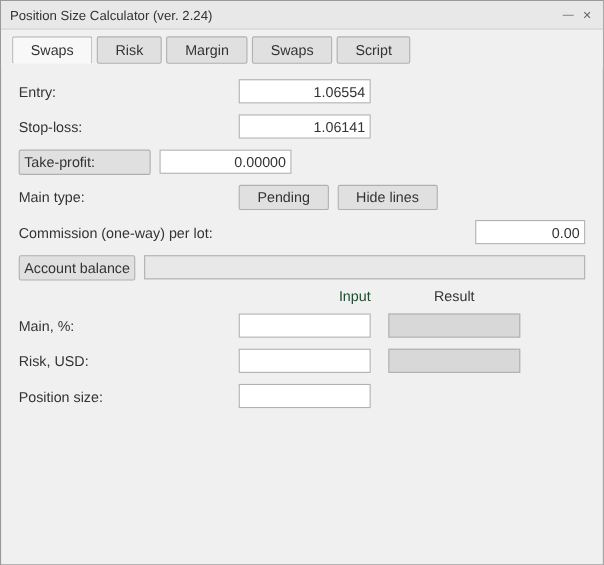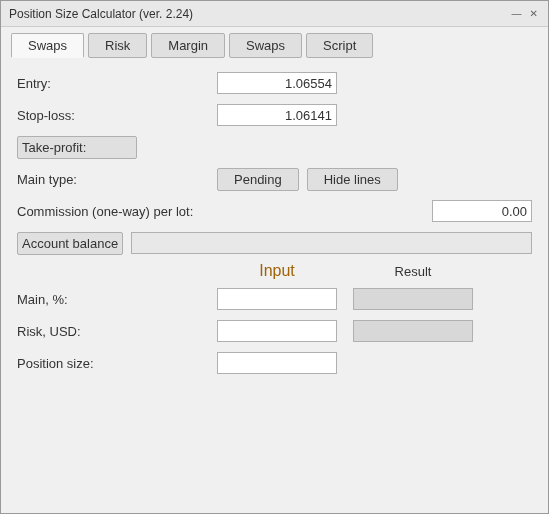--- a/index.html
+++ b/index.html
@@ -143,23 +143,23 @@
       font-size: 13px;
     }
     .input-result-header {
       display: flex;
       align-items: center;
       margin-left: 200px;
       gap: 0;
     }
     .header-input-col {
       width: 120px;
-      text-align: center;
-      color: #a16207;
-      font-size: 16px;
+      text-align: right;
+      color: #14532d;
+      font-size: 13px;
     }
     .header-result-col {
       width: 120px;
       text-align: center;
       color: #333;
       font-size: 13px;
       margin-left: 16px;
     }
     .data-row {
       display: flex;
@@ -239,20 +239,21 @@
       <input class="field-input" type="text" value="1.06554" style="">
     </div>
 
     <div class="field-row">
       <span class="field-label">Stop-loss:</span>
       <input class="field-input" type="text" value="1.06141" style="">
     </div>
 
     <div class="field-row">
       <button class="account-btn" style="width:120px;text-align:left;">Take-profit:</button>
+      <input class="field-input" type="text" style="margin-left: 8px;" value="0.00000">
     </div>
 
     <div class="order-type-row">
       <span class="field-label">Main type:</span>
       <button class="order-btn">Pending</button>
       <button class="order-btn">Hide lines</button>
     </div>
 
     <div class="commission-row">
       <span class="field-label">Commission (one-way) per lot:</span>

